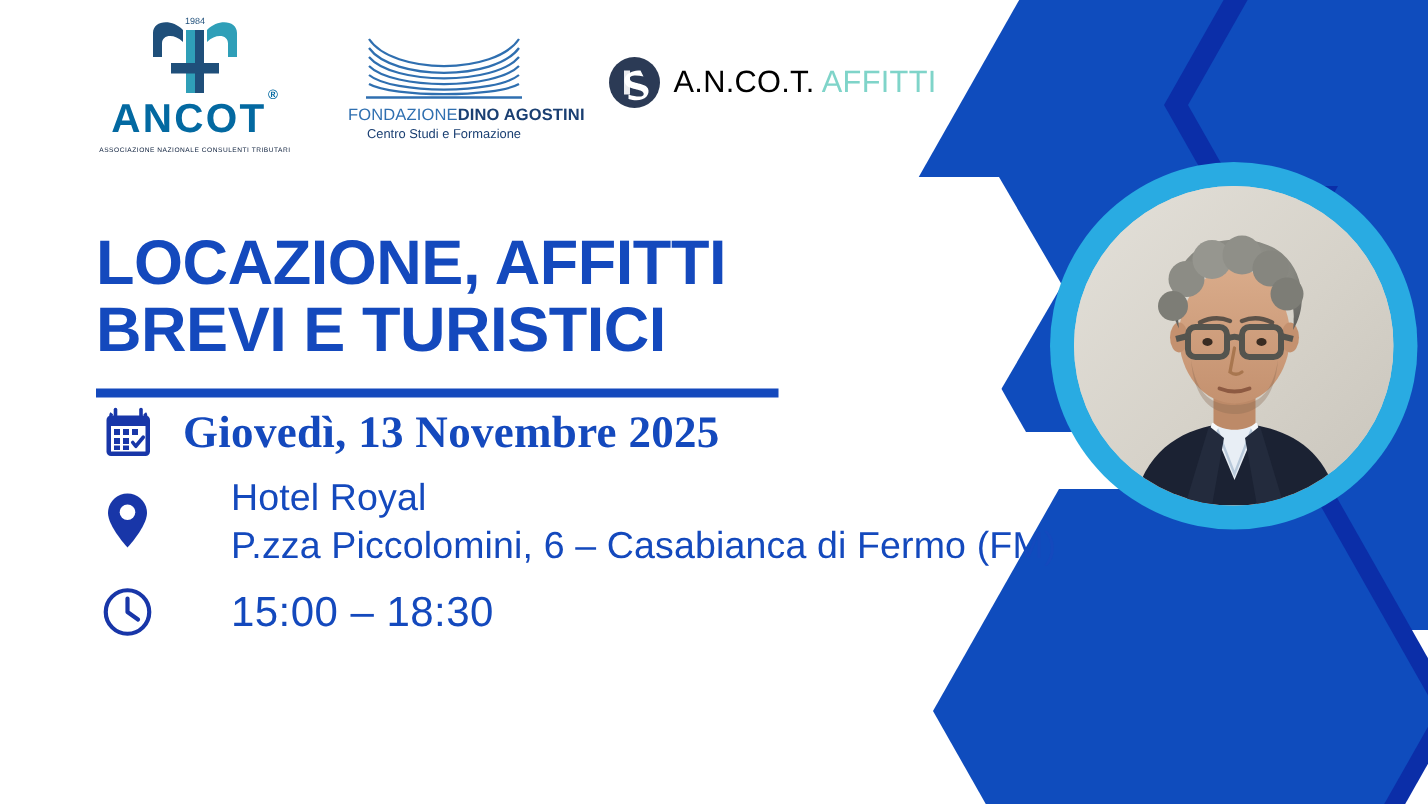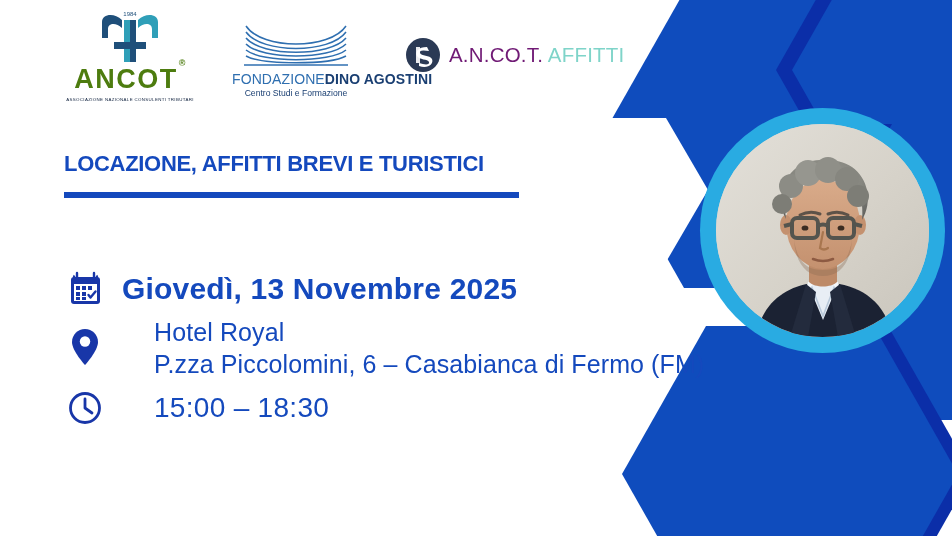--- a/index.html
+++ b/index.html
@@ -67,21 +67,21 @@
     top: 8px;
     width: 132px;
     text-align: center;
   }
   .logo-ancot .mark { display: block; margin: 0 auto; }
   .logo-ancot .wordmark {
     font-family: "Liberation Sans", sans-serif;
     font-weight: 700;
     font-size: 27px;
     letter-spacing: 1.5px;
-    color: #4d7c0f;
+    color: #0369a1;
     line-height: 1;
     margin-top: 2px;
     position: relative;
     display: inline-block;
   }
   .logo-ancot .wordmark sup {
     font-size: 9px;
     position: relative;
     top: -12px;
     left: 1px;
@@ -98,21 +98,21 @@
   .logo-fondazione {
     position: absolute;
     left: 232px;
     top: 24px;
     width: 128px;
     text-align: center;
   }
   .logo-fondazione .arcs { display: block; margin: 0 auto; }
   .logo-fondazione .l1 {
     font-family: "Liberation Sans", sans-serif;
-    font-size: 14px;
+    font-size: 11px;
     color: #2f6fb0;
     letter-spacing: 0.1px;
     margin-top: 3px;
     white-space: nowrap;
   }
   .logo-fondazione .l1 b { color: #1a3f72; font-weight: 700; }
   .logo-fondazione .l2 {
     font-family: "Liberation Sans", sans-serif;
     font-size: 8.6px;
     color: #1a3f72;
@@ -128,34 +128,34 @@
     align-items: center;
     gap: 9px;
   }
   .logo-service .badge { display: block; }
   .logo-service .txt {
     font-family: "Liberation Sans", sans-serif;
     font-size: 20.5px;
     letter-spacing: 0.2px;
     white-space: nowrap;
   }
-  .logo-service .txt .dark { color: #701a75; }
+  .logo-service .txt .dark { color: #000000; }
   .logo-service .txt .teal { color: #7fd4c9; }
 
   
   .title-block {
     position: absolute;
     left: 64px;
     top: 152px;
     width: 520px;
   }
   .title {
     font-family: "Liberation Sans", sans-serif;
     font-weight: 700;
-    font-size: 22px;
+    font-size: 42px;
     line-height: 1.08;
     letter-spacing: -0.3px;
     color: #1449bd;
     margin: 0;
     text-transform: uppercase;
   }
   .title-rule {
     margin-top: 16px;
     width: 455px;
     height: 6px;
@@ -186,20 +186,21 @@
     font-family: "Liberation Sans", sans-serif;
     color: #1449bd;
     line-height: 1.18;
   }
   .row-date .ico { height: 44px; }
   .row-date .txt {
     font-size: 30px;
     font-weight: 600;
     letter-spacing: 0.2px;
     padding-top: 5px;
+    font-family: Liberation Serif, serif;
   }
   .row-place { margin-top: 8px !important; }
   .row-place .ico { height: 50px; padding-top: 4px; }
   .row-place .txt { font-size: 25px; font-weight: 400; }
   .row-place .venue { letter-spacing: 0.1px; }
   .row-place .addr { letter-spacing: 0.1px; margin-top: 2px; }
   .row-time { margin-top: 8px !important; }
   .row-time .ico { height: 42px; }
   .row-time .txt {
     font-size: 28px;

